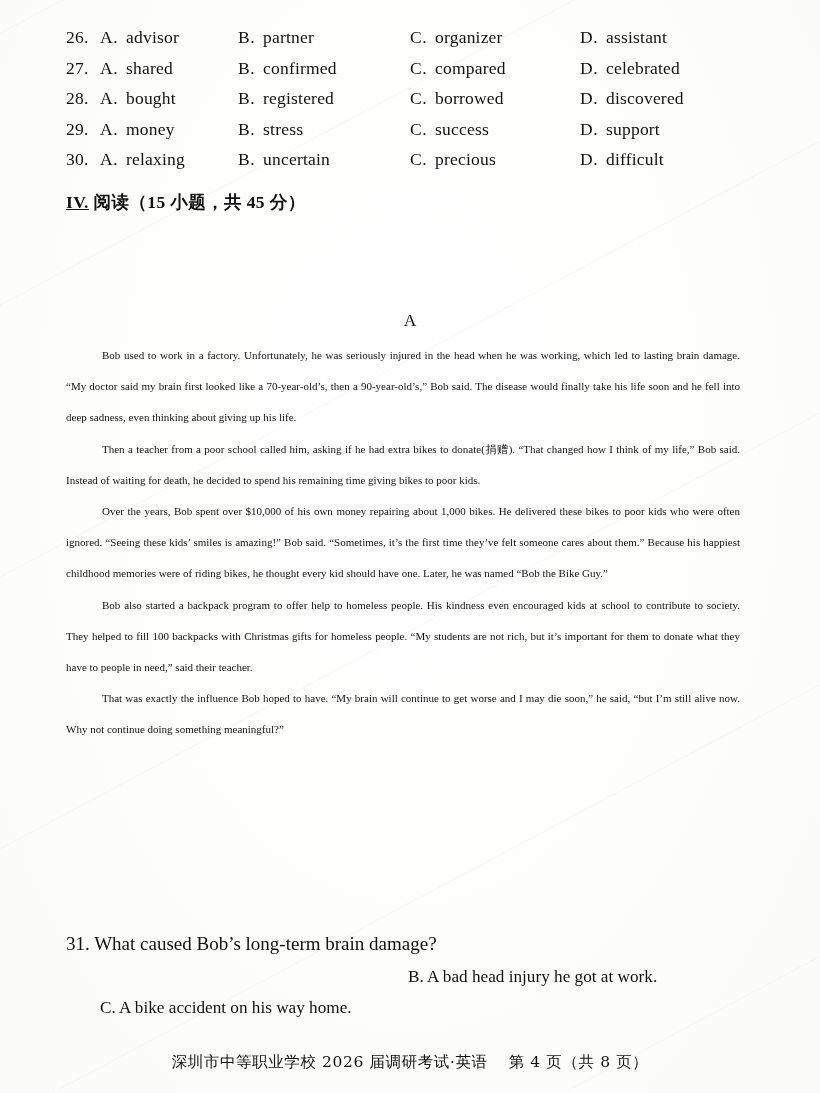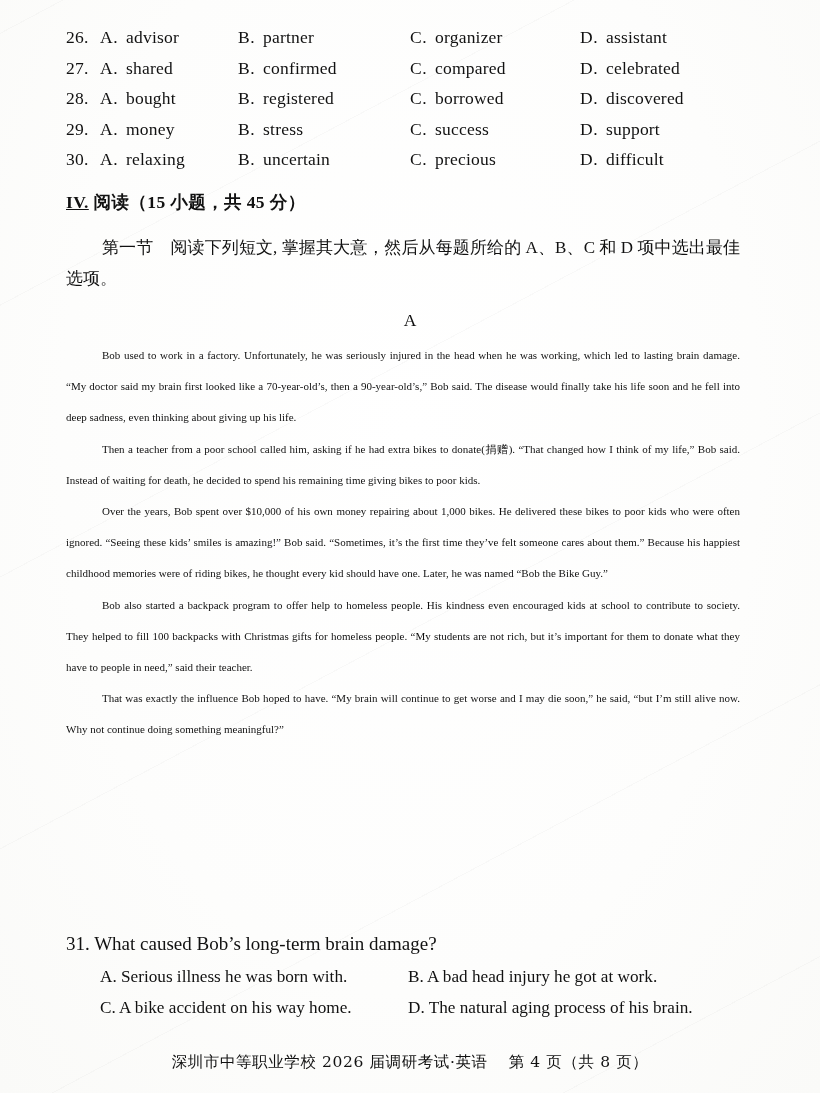--- a/index.html
+++ b/index.html
@@ -223,42 +223,39 @@
       <span class="mc-opt mc-d"><span class="lbl">D.</span><span class="txt">difficult</span></span>
     </div>
 
   </div>
 
   <div class="section-heading">
     <span class="rn">IV.</span>
     <span>阅读（15 小题，共 45 分）</span>
   </div>
 
-  <div class="instruction">第一节　阅读下列短文, 掌握其大意，然后从每题所给的 A、B、C 和 D 项中选出最佳选项。</div>
 
   <div class="passage-title">A</div>
 
   <div class="passage">
     <p>Bob used to work in a factory. Unfortunately, he was seriously injured in the head when he was working, which led to lasting brain damage. “My doctor said my brain first looked like a 70-year-old’s, then a 90-year-old’s,” Bob said. The disease would finally take his life soon and he fell into deep sadness, even thinking about giving up his life.</p>
     <p>Then a teacher from a poor school called him, asking if he had extra bikes to donate(捐赠). “That changed how I think of my life,” Bob said. Instead of waiting for death, he decided to spend his remaining time giving bikes to poor kids.</p>
     <p>Over the years, Bob spent over $10,000 of his own money repairing about 1,000 bikes. He delivered these bikes to poor kids who were often ignored. “Seeing these kids’ smiles is amazing!” Bob said. “Sometimes, it’s the first time they’ve felt someone cares about them.” Because his happiest childhood memories were of riding bikes, he thought every kid should have one. Later, he was named “Bob the Bike Guy.”</p>
     <p>Bob also started a backpack program to offer help to homeless people. His kindness even encouraged kids at school to contribute to society. They helped to fill 100 backpacks with Christmas gifts for homeless people. “My students are not rich, but it’s important for them to donate what they have to people in need,” said their teacher.</p>
     <p>That was exactly the influence Bob hoped to have. “My brain will continue to get worse and I may die soon,” he said, “but I’m still alive now. Why not continue doing something meaningful?”</p>
   </div>
 
   <div class="questions">
     <div class="q-stem">31. What caused Bob’s long-term brain damage?</div>
     <div class="q-options">
       <div class="q-opt-row">
-        <span class="q-col-left">A. Serious illness he was born with.</span>
         <span class="q-col-right">B. A bad head injury he got at work.</span>
       </div>
       <div class="q-opt-row">
         <span class="q-col-left">C. A bike accident on his way home.</span>
-        <span class="q-col-right">D. The natural aging process of his brain.</span>
       </div>
     </div>
   </div>
 
   <div class="footer">
     <span>深圳市中等职业学校 2026 届调研考试·英语</span>
     <span class="sp"></span>
     <span>第 4 页（共 8 页）</span>
   </div>
 

